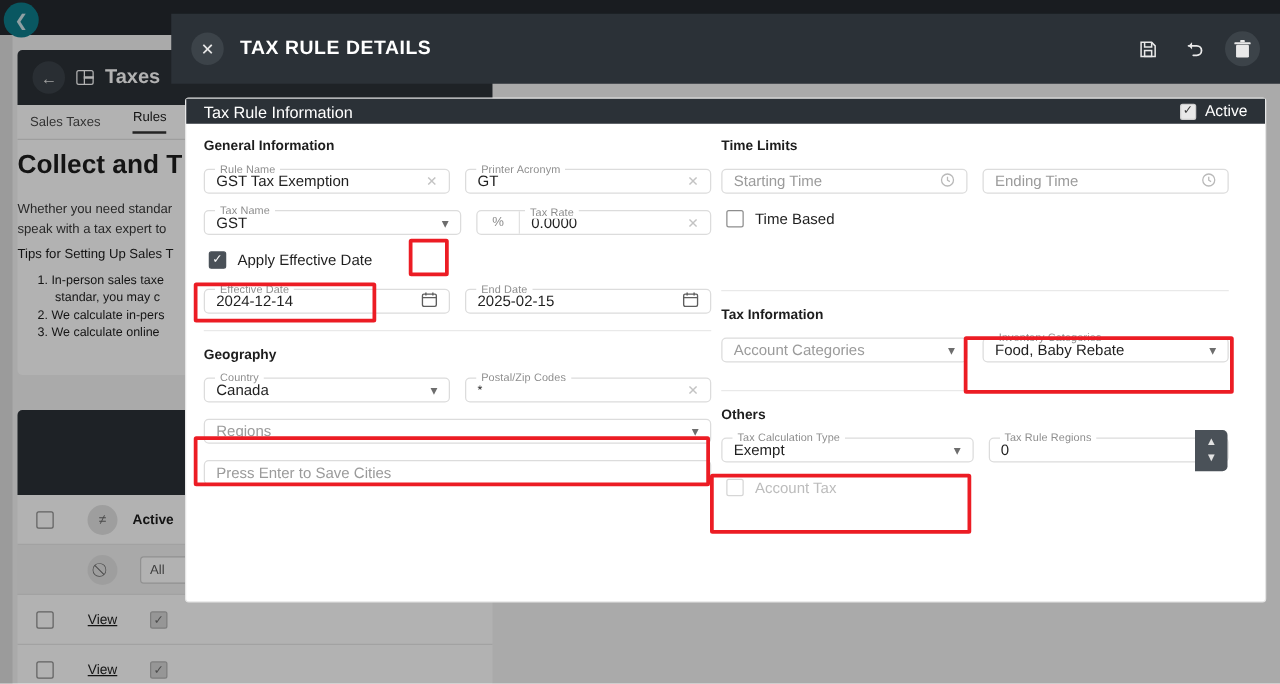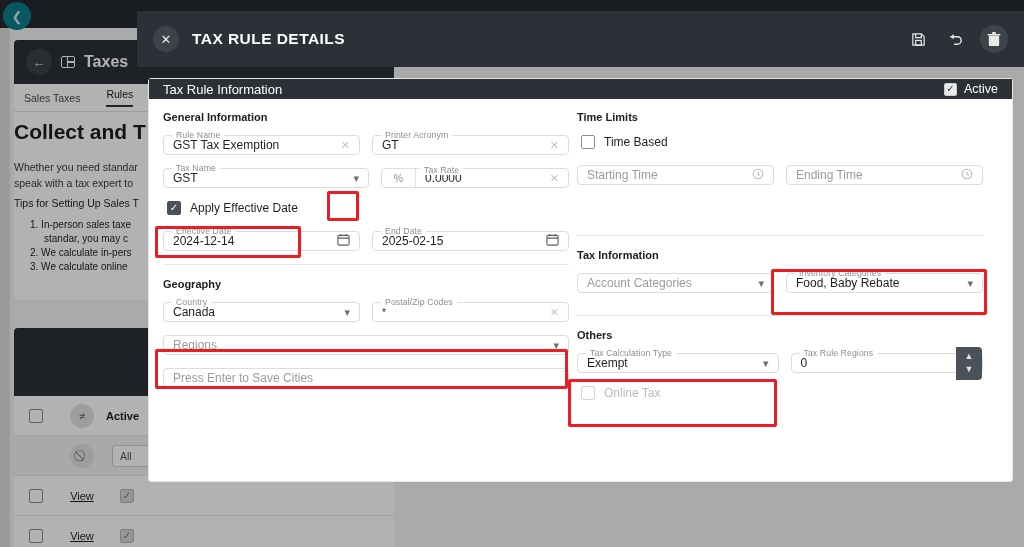--- a/index.html
+++ b/index.html
@@ -326,27 +326,20 @@
           <div class="row">
             <div class="fld">
               <span class="ph">Press Enter to Save Cities</span>
             </div>
           </div>
         </div>
 
         <div class="col right">
           <div class="sect-title">Time Limits</div>
 
-          <div class="row" style="margin:2px 0 16px 4px">
-            <div class="cbrow">
-              <span class="cb-empty"></span>
-              <span>Time Based</span>
-            </div>
-          </div>
-
           <div class="row">
             <div class="fld">
               <span class="ph">Starting Time</span>
               <span class="clock">
                 <svg width="12" height="12" viewBox="0 0 14 14" fill="none" stroke="#b9b9b9" stroke-width="1.2">
                   <circle cx="7" cy="7" r="5.6"></circle>
                     <path d="M7 4v3.2l2.2 1.3"></path>
                 </svg>
               </span>
             </div>
@@ -354,20 +347,27 @@
               <span class="ph">Ending Time</span>
               <span class="clock">
                 <svg width="12" height="12" viewBox="0 0 14 14" fill="none" stroke="#b9b9b9" stroke-width="1.2">
                   <circle cx="7" cy="7" r="5.6"></circle>
                     <path d="M7 4v3.2l2.2 1.3"></path>
                 </svg>
               </span>
             </div>
           </div>
 
+          <div class="row" style="margin:2px 0 16px 4px">
+            <div class="cbrow">
+              <span class="cb-empty"></span>
+              <span>Time Based</span>
+            </div>
+          </div>
+
           <div class="divider" style="margin:50px 0 13px 0"></div>
 
           <div class="sect-title">Tax Information</div>
 
           <div class="row">
             <div class="fld">
               <span class="ph">Account Categories</span>
               <span class="chev">▾</span>
             </div>
             <div class="fld">
@@ -393,21 +393,21 @@
               <span class="spinner" style="margin-left:auto">
                 <span>▲</span>
                 <span>▼</span>
               </span>
             </div>
           </div>
 
           <div class="row" style="margin:2px 0 0 4px">
             <div class="cbrow muted">
               <span class="cb-disabled"></span>
-              <span>Online Tax</span>
+              <span>Account Tax</span>
             </div>
           </div>
         </div>
 
       </div>
     </div>
 
     <div class="hl" style="left:190px; top:180px; width:32px; height:30px;"></div>
     <div class="hl" style="left:18px; top:215px; width:146px; height:32px;"></div>
     <div class="hl" style="left:18px; top:338px; width:413px; height:40px;"></div>

